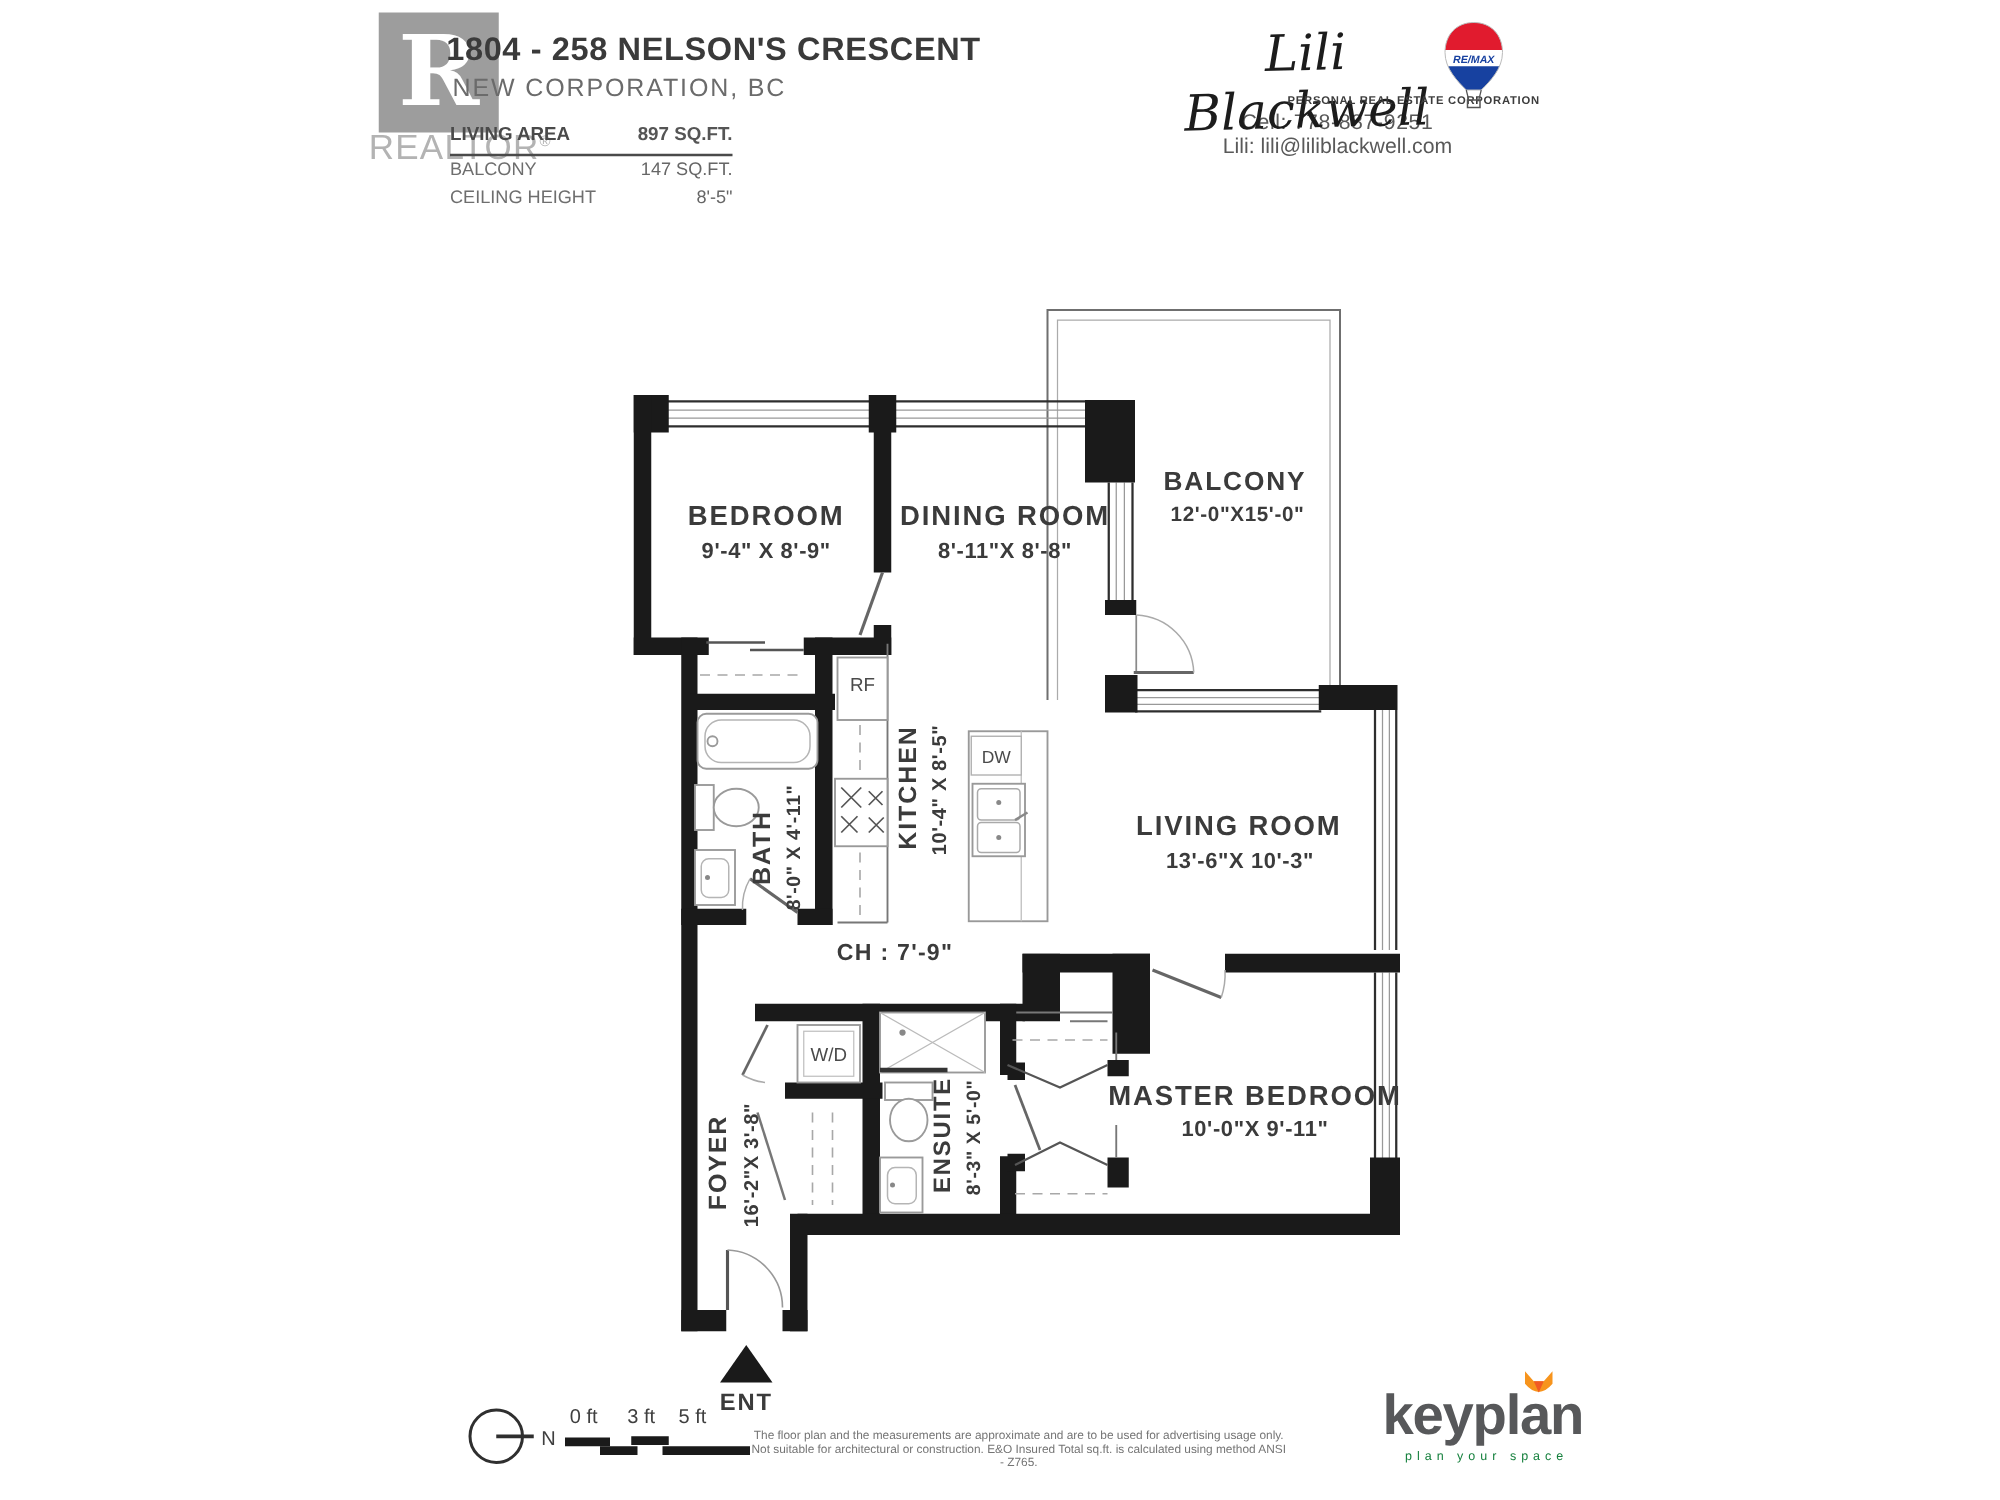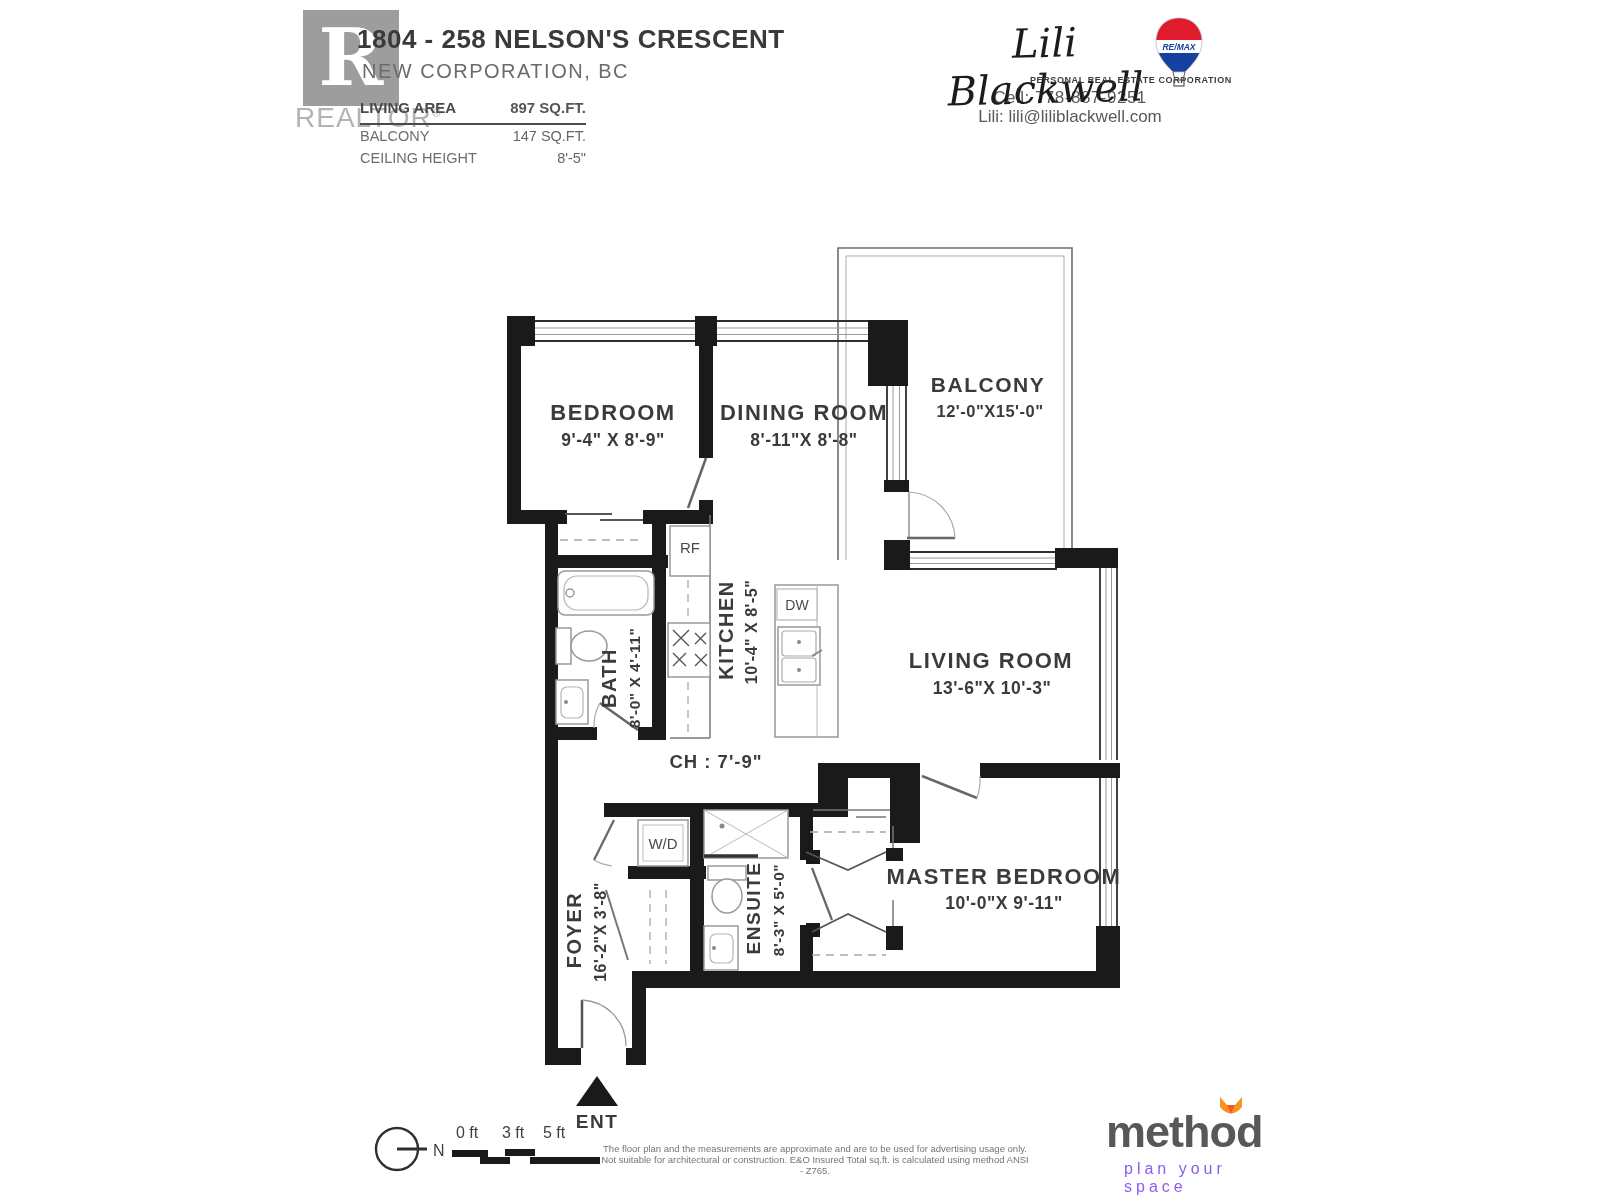--- a/index.html
+++ b/index.html
@@ -27,21 +27,21 @@
   .agent-email{position:absolute;left:930px;top:107px;width:280px;text-align:center;font-size:17px;color:#595959;}
   .balloon{position:absolute;left:1152px;top:16px;z-index:2;}
   
   .plan{position:absolute;left:0;top:0;z-index:0;}
   
   .disclaimer{position:absolute;left:600px;top:1143px;width:430px;text-align:center;
               font-size:9.5px;line-height:11px;color:#747474;}
   .keyplan{position:absolute;left:1106px;top:1090px;width:190px;}
   .keyplan .fox{position:absolute;left:112px;top:6px;}
   .keyplan .name{font-size:45px;font-weight:600;color:#57585a;letter-spacing:-1px;margin-top:16px;}
-  .keyplan .tag{font-size:16px;color:#8b5cf6;letter-spacing:4px;margin-top:2px;margin-left:18px;}
+  .keyplan .tag{font-size:10px;color:#15803d;letter-spacing:4px;margin-top:2px;margin-left:18px;}
 </style>
 </head>
 <body>
 
 <div class="canvas">
 
   <div class="realtor-logo">
     <div class="r">R</div>
   </div>
   <div class="realtor-word"><span>REALTOR</span><sup>®</sup></div>
@@ -309,17 +309,17 @@
   <div class="disclaimer">
     <div>The floor plan and the measurements are approximate and are to be used for advertising usage only.</div>
     <div>Not suitable for architectural or construction. E&amp;O Insured Total sq.ft. is calculated using method ANSI - Z765.</div>
   </div>
 
   <div class="keyplan">
     <svg class="fox" width="26" height="22" viewBox="0 0 26 22">
       <path d="M2,1 L9,9 L17,9 L24,1 L24,11 Q13,24 2,11 Z" fill="#f7941d"></path>
       <path d="M9,9 L13,18 L17,9 Z" fill="#f15a24"></path>
     </svg>
-    <div class="name">method</div>
+    <div class="name">keyplan</div>
     <div class="tag">plan your space</div>
   </div>
 
 </div>
 
 </body></html>

